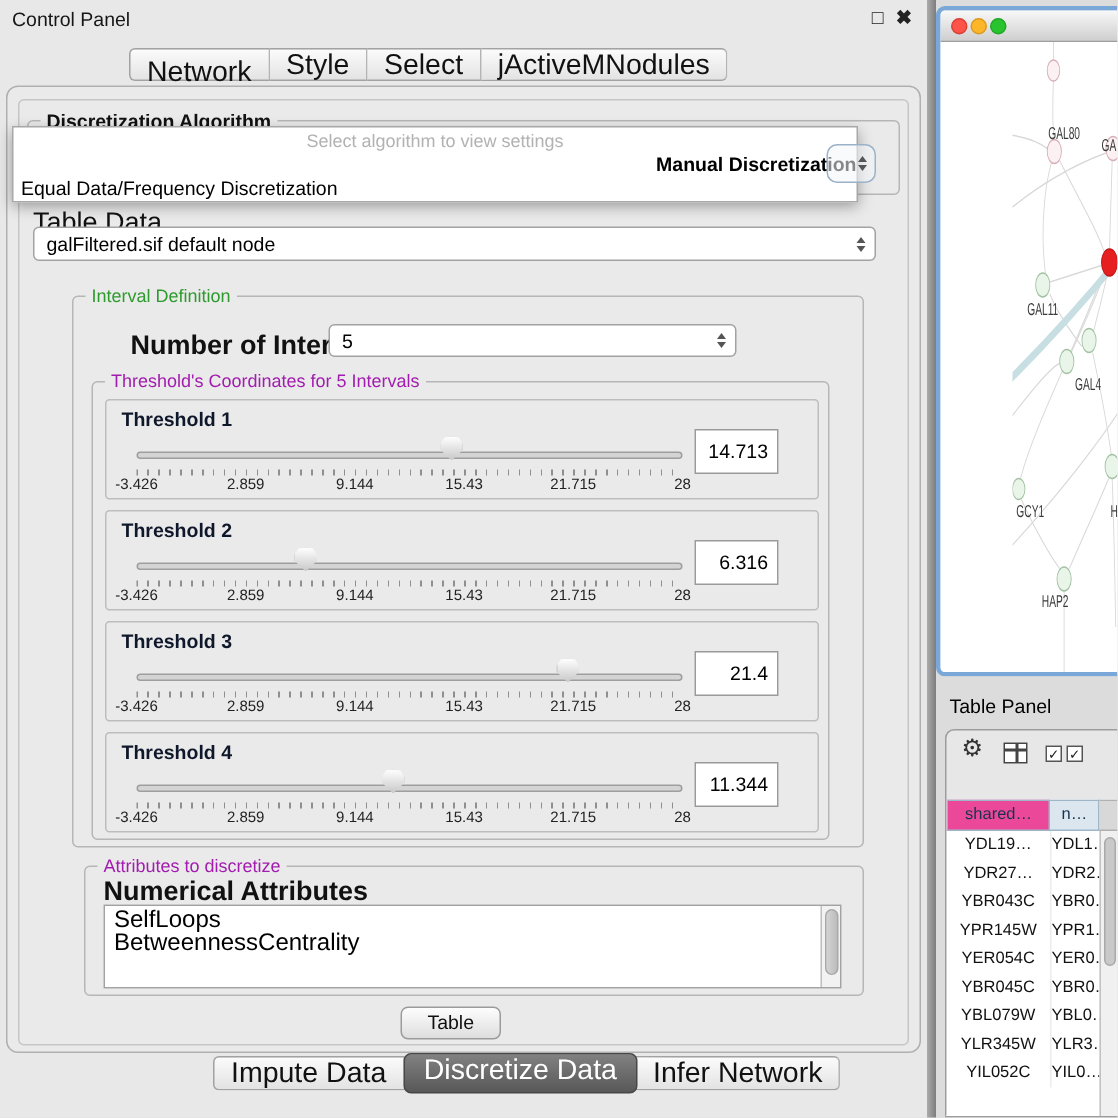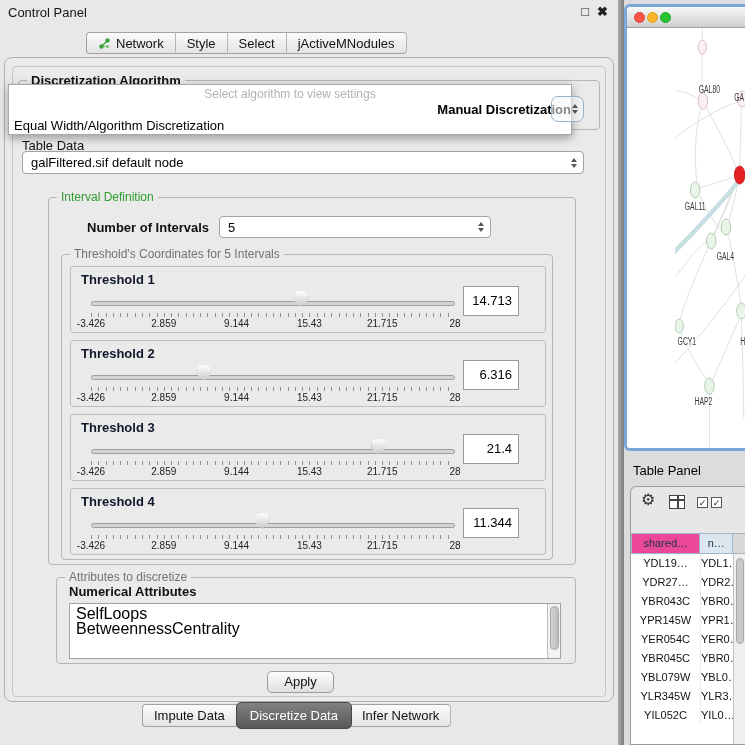--- a/index.html
+++ b/index.html
@@ -8,54 +8,54 @@
   .stage { position:absolute; left:0; top:0; width:745px; height:605px;text-decoration:underline; }
 
   
   .left-window { position:absolute; left:0; top:0; width:618px; height:745px; background:#e8e8e8; }
   .titlebar { position:absolute; left:0; top:0; width:100%; height:26px; }
   .titlebar .title { position:absolute; left:8px; top:5px; font-size:13px; color:#161616; }
   .win-icons { position:absolute; right:10px; top:4px; display:flex; gap:8px; font-size:13px; color:#222; }
   .win-icons .close { font-weight:bold; }
 
   .tabstrip { position:absolute; display:flex; align-items:stretch; }
-  .seg { padding:0 11px; font-size:13px; display:flex; align-items:center; gap:5px;
+  .seg { padding:0 11px; font-size:19px; display:flex; align-items:flex-start; gap:5px;
          background:linear-gradient(#fbfbfb,#e3e3e3); color:#111;
-         border-top:1px solid #a2a2a2; border-bottom:1px solid #a2a2a2; border-right:1px solid #b4b4b4; }
+         border-top:1px solid #a2a2a2; border-bottom:1px solid #a2a2a2; border-right:1px solid #b4b4b4;flex-direction:column; }
   .seg:first-child { border-left:1px solid #a2a2a2; border-radius:4px 0 0 4px; }
   .seg:last-child { border-radius:0 4px 4px 0; }
   .seg.selected { background:linear-gradient(#818181,#585858); color:#fff;
          border:1px solid #474747; border-radius:5px; margin:-2px -1px; padding:0 13px; z-index:2; }
   .top-tabs { left:86px; top:32px; height:22px; }
   .bottom-tabs { left:142px; top:704px; height:23px; }
 
   .outer-frame { position:absolute; left:4px; top:57px; width:610px; height:645px;
          border:1px solid #b0b0b0; border-radius:8px; background:#eaeaea; }
   .inner-frame { position:absolute; left:12px; top:66px; width:594px; height:631px;
          border:1px solid #c6c6c6; border-radius:4px; background:#eaeaea; }
 
   .group { position:absolute; border:1px solid #b6b6b6; border-radius:4px; }
   .group-title { position:absolute; top:-8px; left:8px; background:#eaeaea; padding:0 4px; font-size:12px; white-space:nowrap; }
   .group-title.bold { font-weight:bold; color:#111; font-size:13px; }
   .group-title.green { color:#2e9b2e; }
-  .group-title.blue { color:#737373;text-align:center; }
+  .group-title.blue { color:#a21caf;text-align:center; }
 
   .algo-group { left:18px; top:80px; width:582px; height:50px; }
 
   .popup { position:absolute; left:8px; top:84px; width:564px; height:51px; background:#fff;
            border:1px solid #a8a8a8; box-shadow:0 3px 9px rgba(0,0,0,0.35); z-index:20; }
   .popup-header { text-align:center; color:#b2b2b2; font-size:12px; line-height:15px; margin-top:2px; }
   .popup-item { font-size:13px; line-height:16px; padding-left:5px; color:#000; }
   .popup-item.bold { font-weight:bold;text-align:right; }
   .combo-cap { position:absolute; left:551px; top:96px; width:33px; height:26px; z-index:21;
            border:1px solid #9cb2c8; border-radius:7px; background:rgba(242,246,250,0.55); }
   .combo-cap .arrows { position:absolute; right:5px; top:50%; transform:translateY(-50%);
            display:flex; flex-direction:column; gap:2px; }
 
-  .label { position:absolute; font-size:13px; color:#111; white-space:nowrap; }
+  .label { position:absolute; font-size:18px; color:#111; white-space:nowrap; }
   .label.bold { font-weight:bold; }
 
   .combo { position:absolute; background:#fff; border:1px solid #a2a2a2; border-radius:4px;
            font-size:13px; color:#000; display:flex; align-items:center; padding:0 8px; }
   .combo .arrows { position:absolute; right:6px; top:50%; transform:translateY(-50%);
            display:flex; flex-direction:column; gap:2px; }
   .arrow-up { width:0; height:0; border-left:3.5px solid transparent; border-right:3.5px solid transparent; border-bottom:4px solid #555; }
   .arrow-down { width:0; height:0; border-left:3.5px solid transparent; border-right:3.5px solid transparent; border-top:4px solid #555; }
 
   .interval-group { left:48px; top:197px; width:528px; height:368px; }
@@ -172,21 +172,21 @@
     <div class="outer-frame"></div>
     <div class="inner-frame"></div>
 
     <div class="group algo-group">
       <span class="group-title bold">Discretization Algorithm</span>
     </div>
 
     <div class="popup">
       <div class="popup-header">Select algorithm to view settings</div>
       <div class="popup-item bold">Manual Discretization</div>
-      <div class="popup-item">Equal Width/Algorithm Discretization</div>
+      <div class="popup-item">Equal Data/Frequency Discretization</div>
     </div>
     <div class="combo-cap">
       <span class="arrows">
           <span class="arrow-up"></span>
           <span class="arrow-down"></span>
         </span>
     </div>
 
     <div class="label" style="left:22px; top:138px;">Table Data</div>
     <div class="combo" style="left:22px; top:151px; width:562px; height:23px;">
@@ -291,21 +291,21 @@
       <div class="label bold" style="left:12px; top:6px;">Numerical Attributes</div>
       <div class="attr-list">
         <div class="attr-item">SelfLoops</div>
         <div class="attr-item">BetweennessCentrality</div>
         <div class="vscroll">
           <div class="vthumb"></div>
         </div>
       </div>
     </div>
 
-    <div class="apply-btn">Apply</div>
+    <div class="apply-btn">Table</div>
 
     <div class="tabstrip bottom-tabs">
       <div class="seg">
           <span>Impute Data</span>
         </div>
       <div class="seg selected">
           <span>Discretize Data</span>
         </div>
       <div class="seg">
           <span>Infer Network</span>

